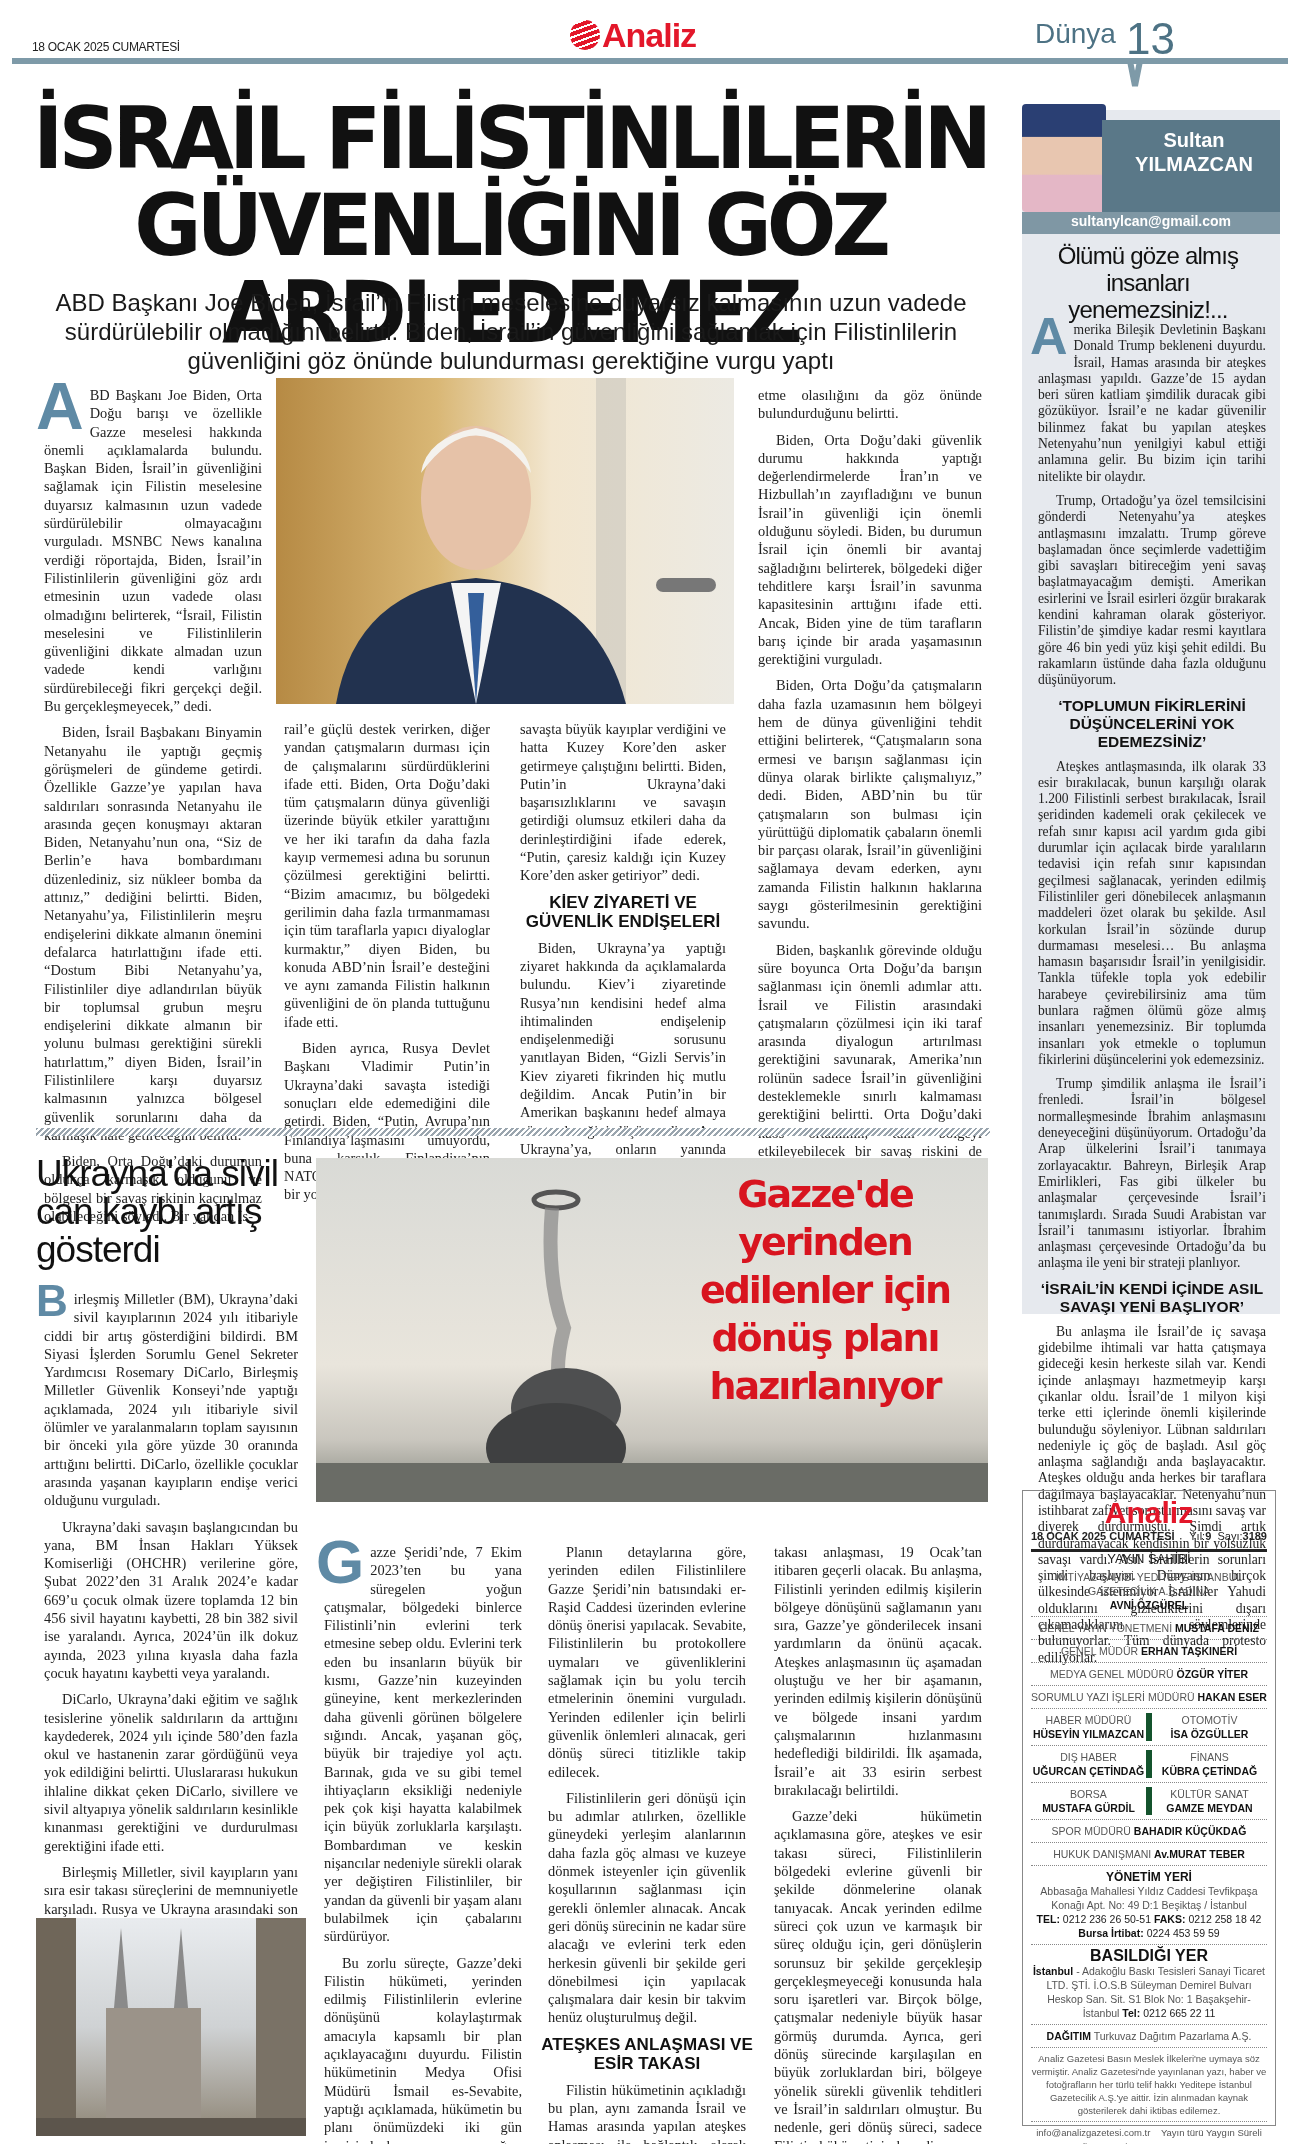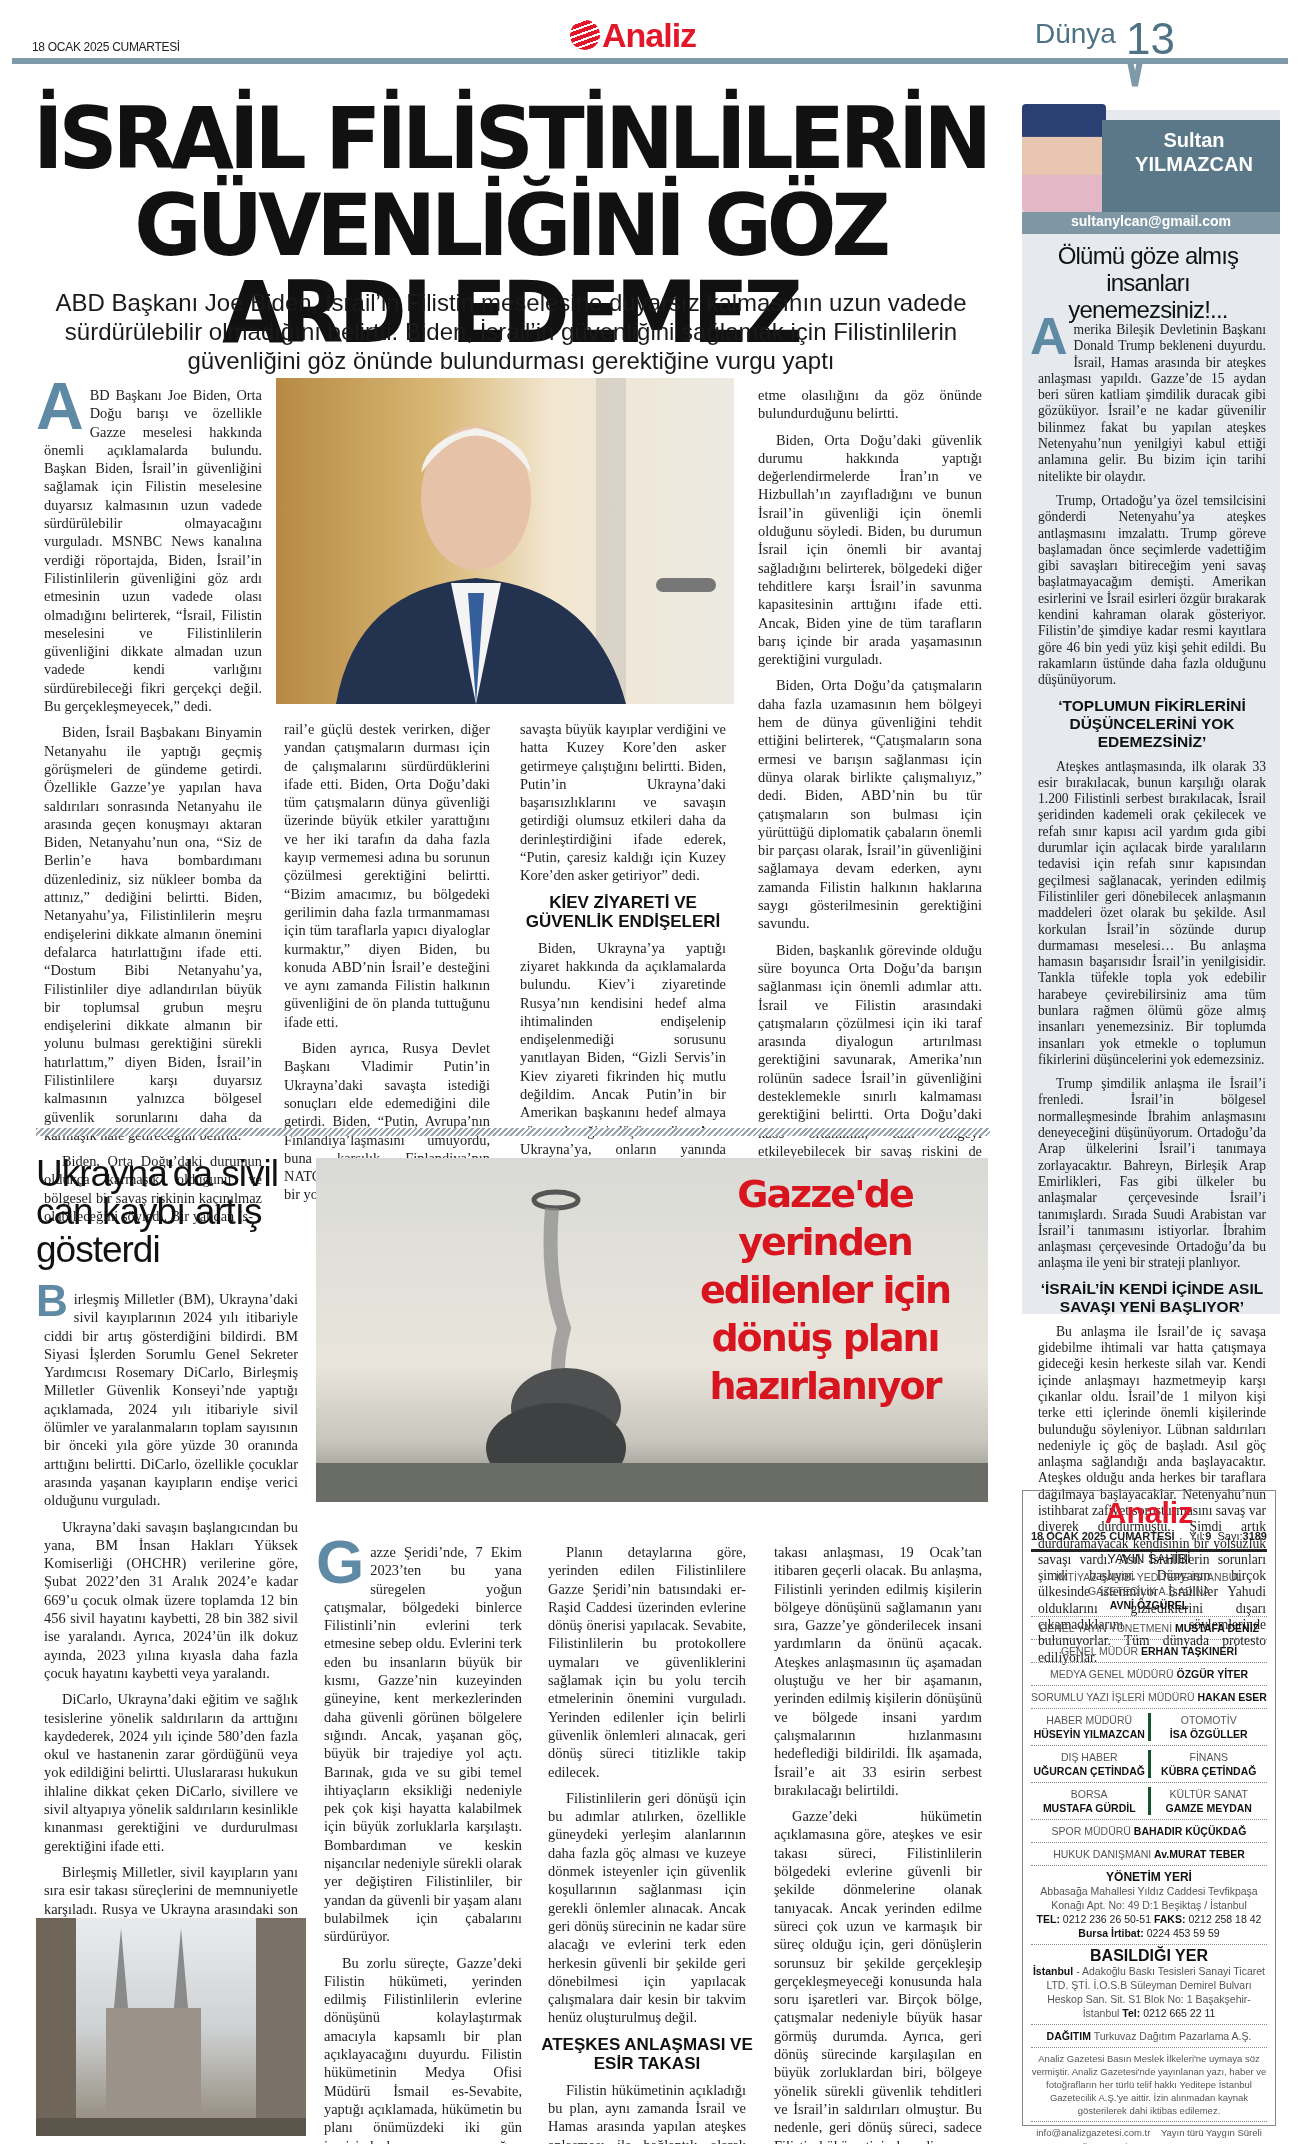--- a/index.html
+++ b/index.html
@@ -36,21 +36,21 @@
   #ua-title{left:36px;top:1155px;width:270px;font-family:"Liberation Sans",sans-serif;font-size:37px;line-height:38px;color:#111;letter-spacing:-1px}
   #gaza-photo{left:316px;top:1158px;width:672px;height:344px;background:linear-gradient(180deg,#d9dad6 0%,#e9e5dc 60%,#c9c6be 82%,#7f8279 100%)}
   #gaza-title{left:660px;top:1170px;width:330px;text-align:center;font-family:"DejaVu Sans",sans-serif;font-weight:bold;font-size:38px;line-height:48px;color:#d8141f;letter-spacing:-2px}
   
   #mast{left:1022px;top:1490px;width:254px;height:636px;border:1px solid #888;padding:6px 8px;font-family:"Liberation Sans",sans-serif;color:#222;text-align:center;font-size:10.5px;line-height:14px}
   #mast .row{border-bottom:1px dotted #888;padding:4px 0}
   #mast .lbl{color:#555}
   #mast b{color:#111}
   #mast .two{display:flex}
   #mast .two>div{flex:1}
-  #mast .two>div:first-child{border-right:3px solid #14532d}
+  #mast .two>div:first-child{border-right:6px solid #14532d}
 </style>
 </head>
 <body>
 
 <div class="abs" id="hdr-date">18 OCAK 2025 CUMARTESİ</div>
 <div class="abs" id="logo">
   <span class="globe"></span>
   <span class="name">Analiz</span>
 </div>
 <div class="abs" id="section">Dünya</div>

